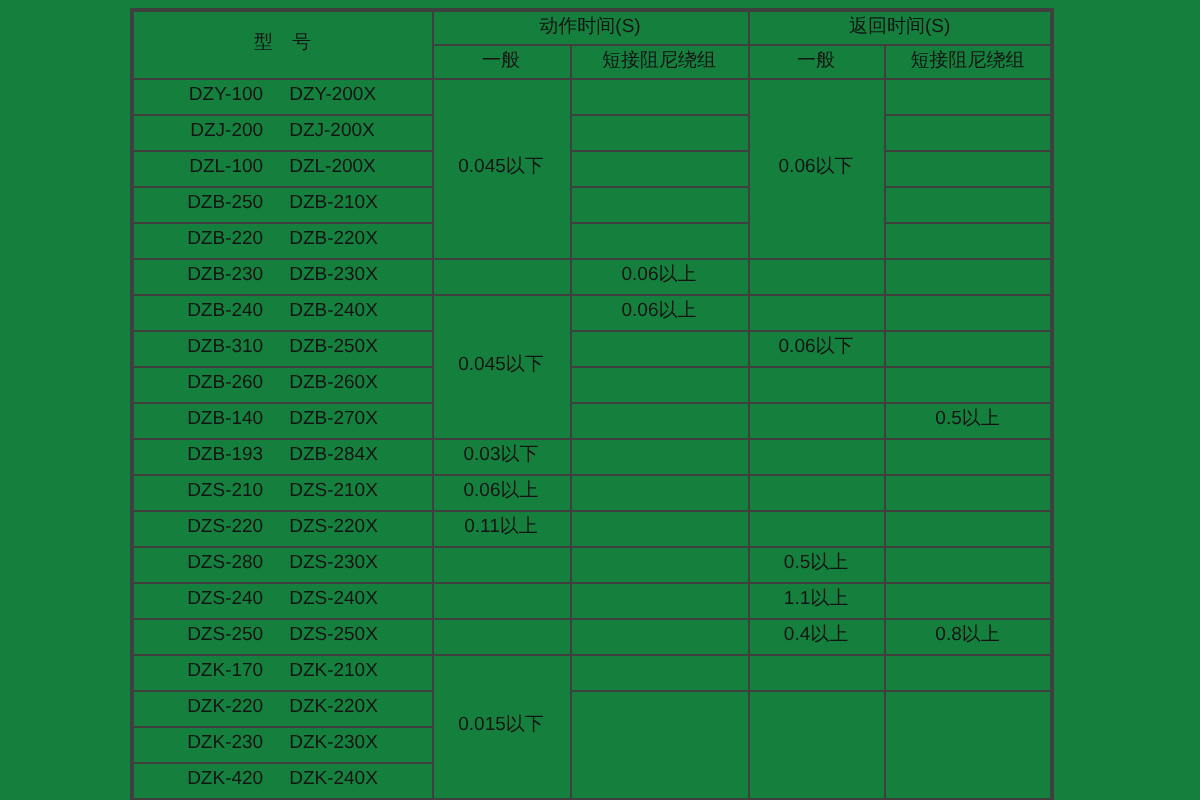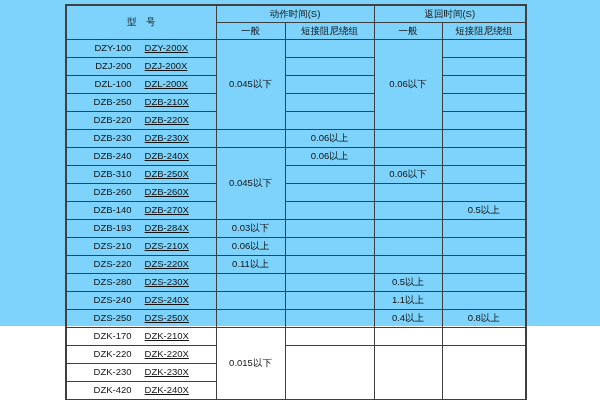--- a/index.html
+++ b/index.html
@@ -1,24 +1,24 @@
 <!DOCTYPE html>
 <html><head>
 <meta charset="utf-8">
 <style>
   html,body{margin:0;padding:0;background:#ffffff;width:600px;height:400px;overflow:hidden;
     font-family:"Liberation Sans","DejaVu Sans",sans-serif;}
-  .stage{position:relative;width:600px;height:326px;background:#7dd3fc;}
+  .stage{position:relative;width:600px;height:400px;background:#15803d;}
   table.spec{position:absolute;left:65px;top:4px;width:460px;border-collapse:collapse;
     table-layout:fixed;}
   table.spec th, table.spec td{border:1px solid #3f3f3f;padding:0;margin:0;
     font-size:9.5px;font-weight:normal;color:#141414;text-align:center;vertical-align:middle;
     line-height:1.1;height:17px;white-space:nowrap;overflow:hidden;}
   table.spec tr.hrow th{height:16px;}
-  td.model span.m2{margin-left:13px;text-decoration:underline;}
+  td.model span.m2{margin-left:13px;}
   table.spec{border:2px solid #3f3f3f;}
 </style>
 </head>
 <body>
 
 <div class="stage">
 <table class="spec">
   <colgroup>
     <col style="width:150px">
         <col style="width:69px">

